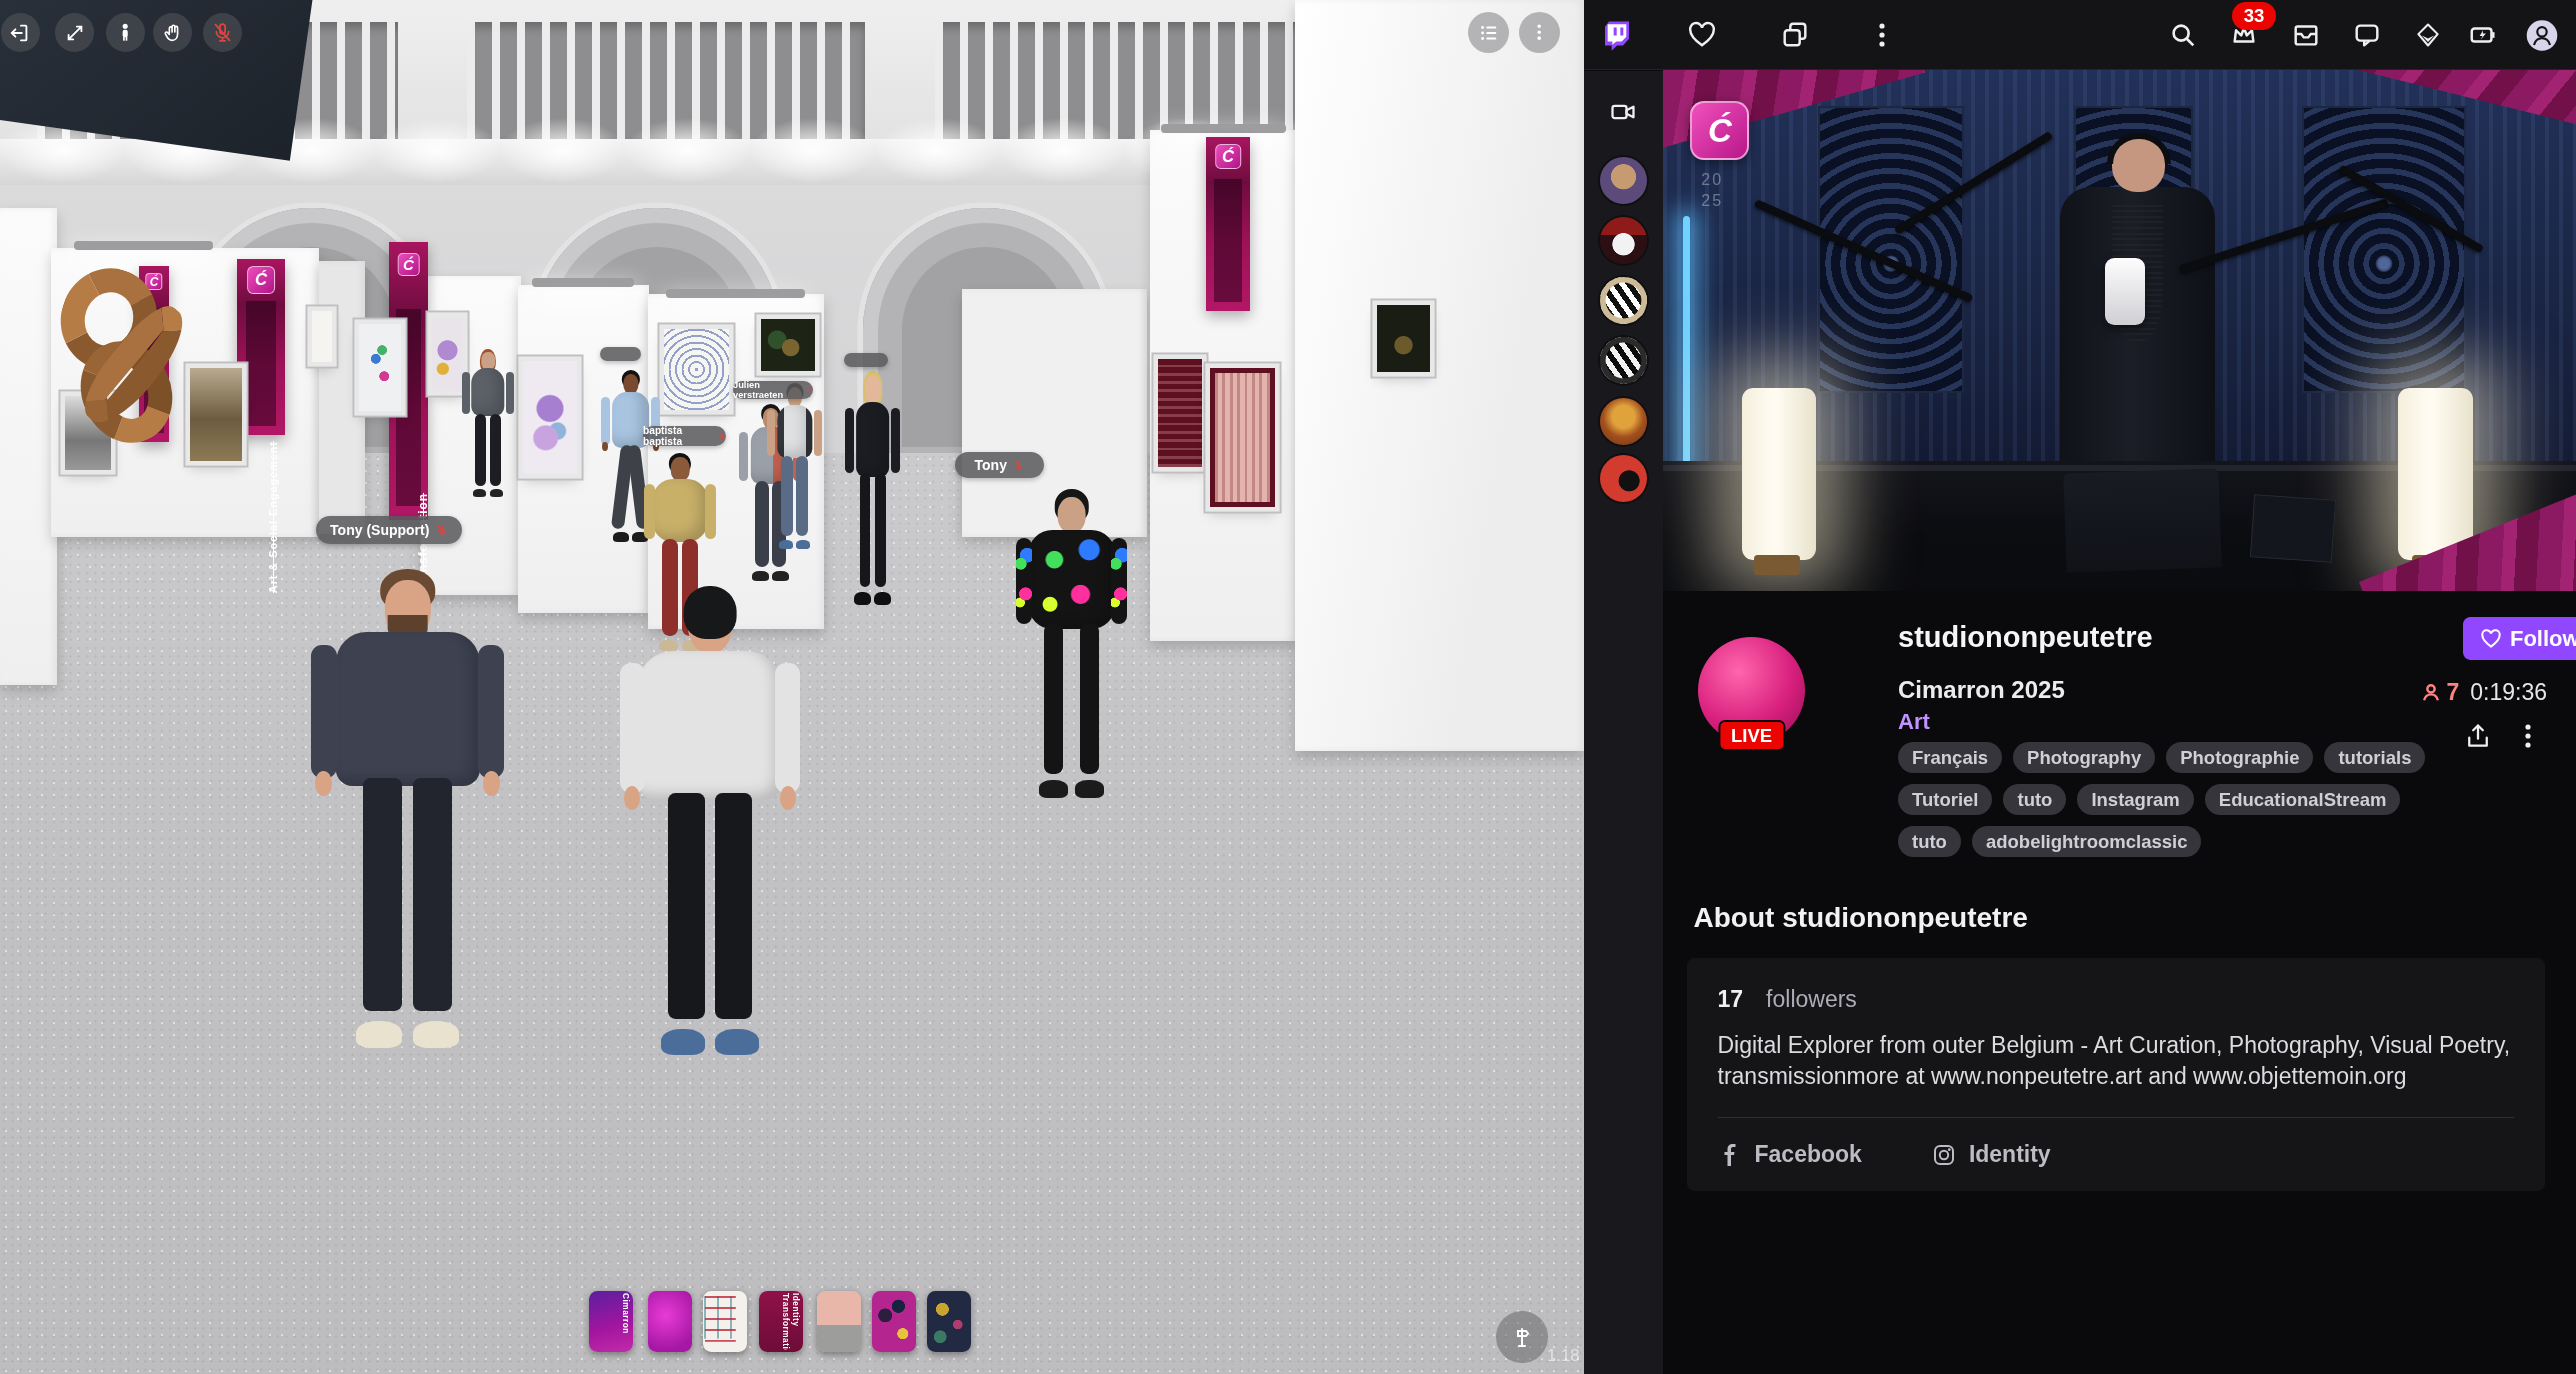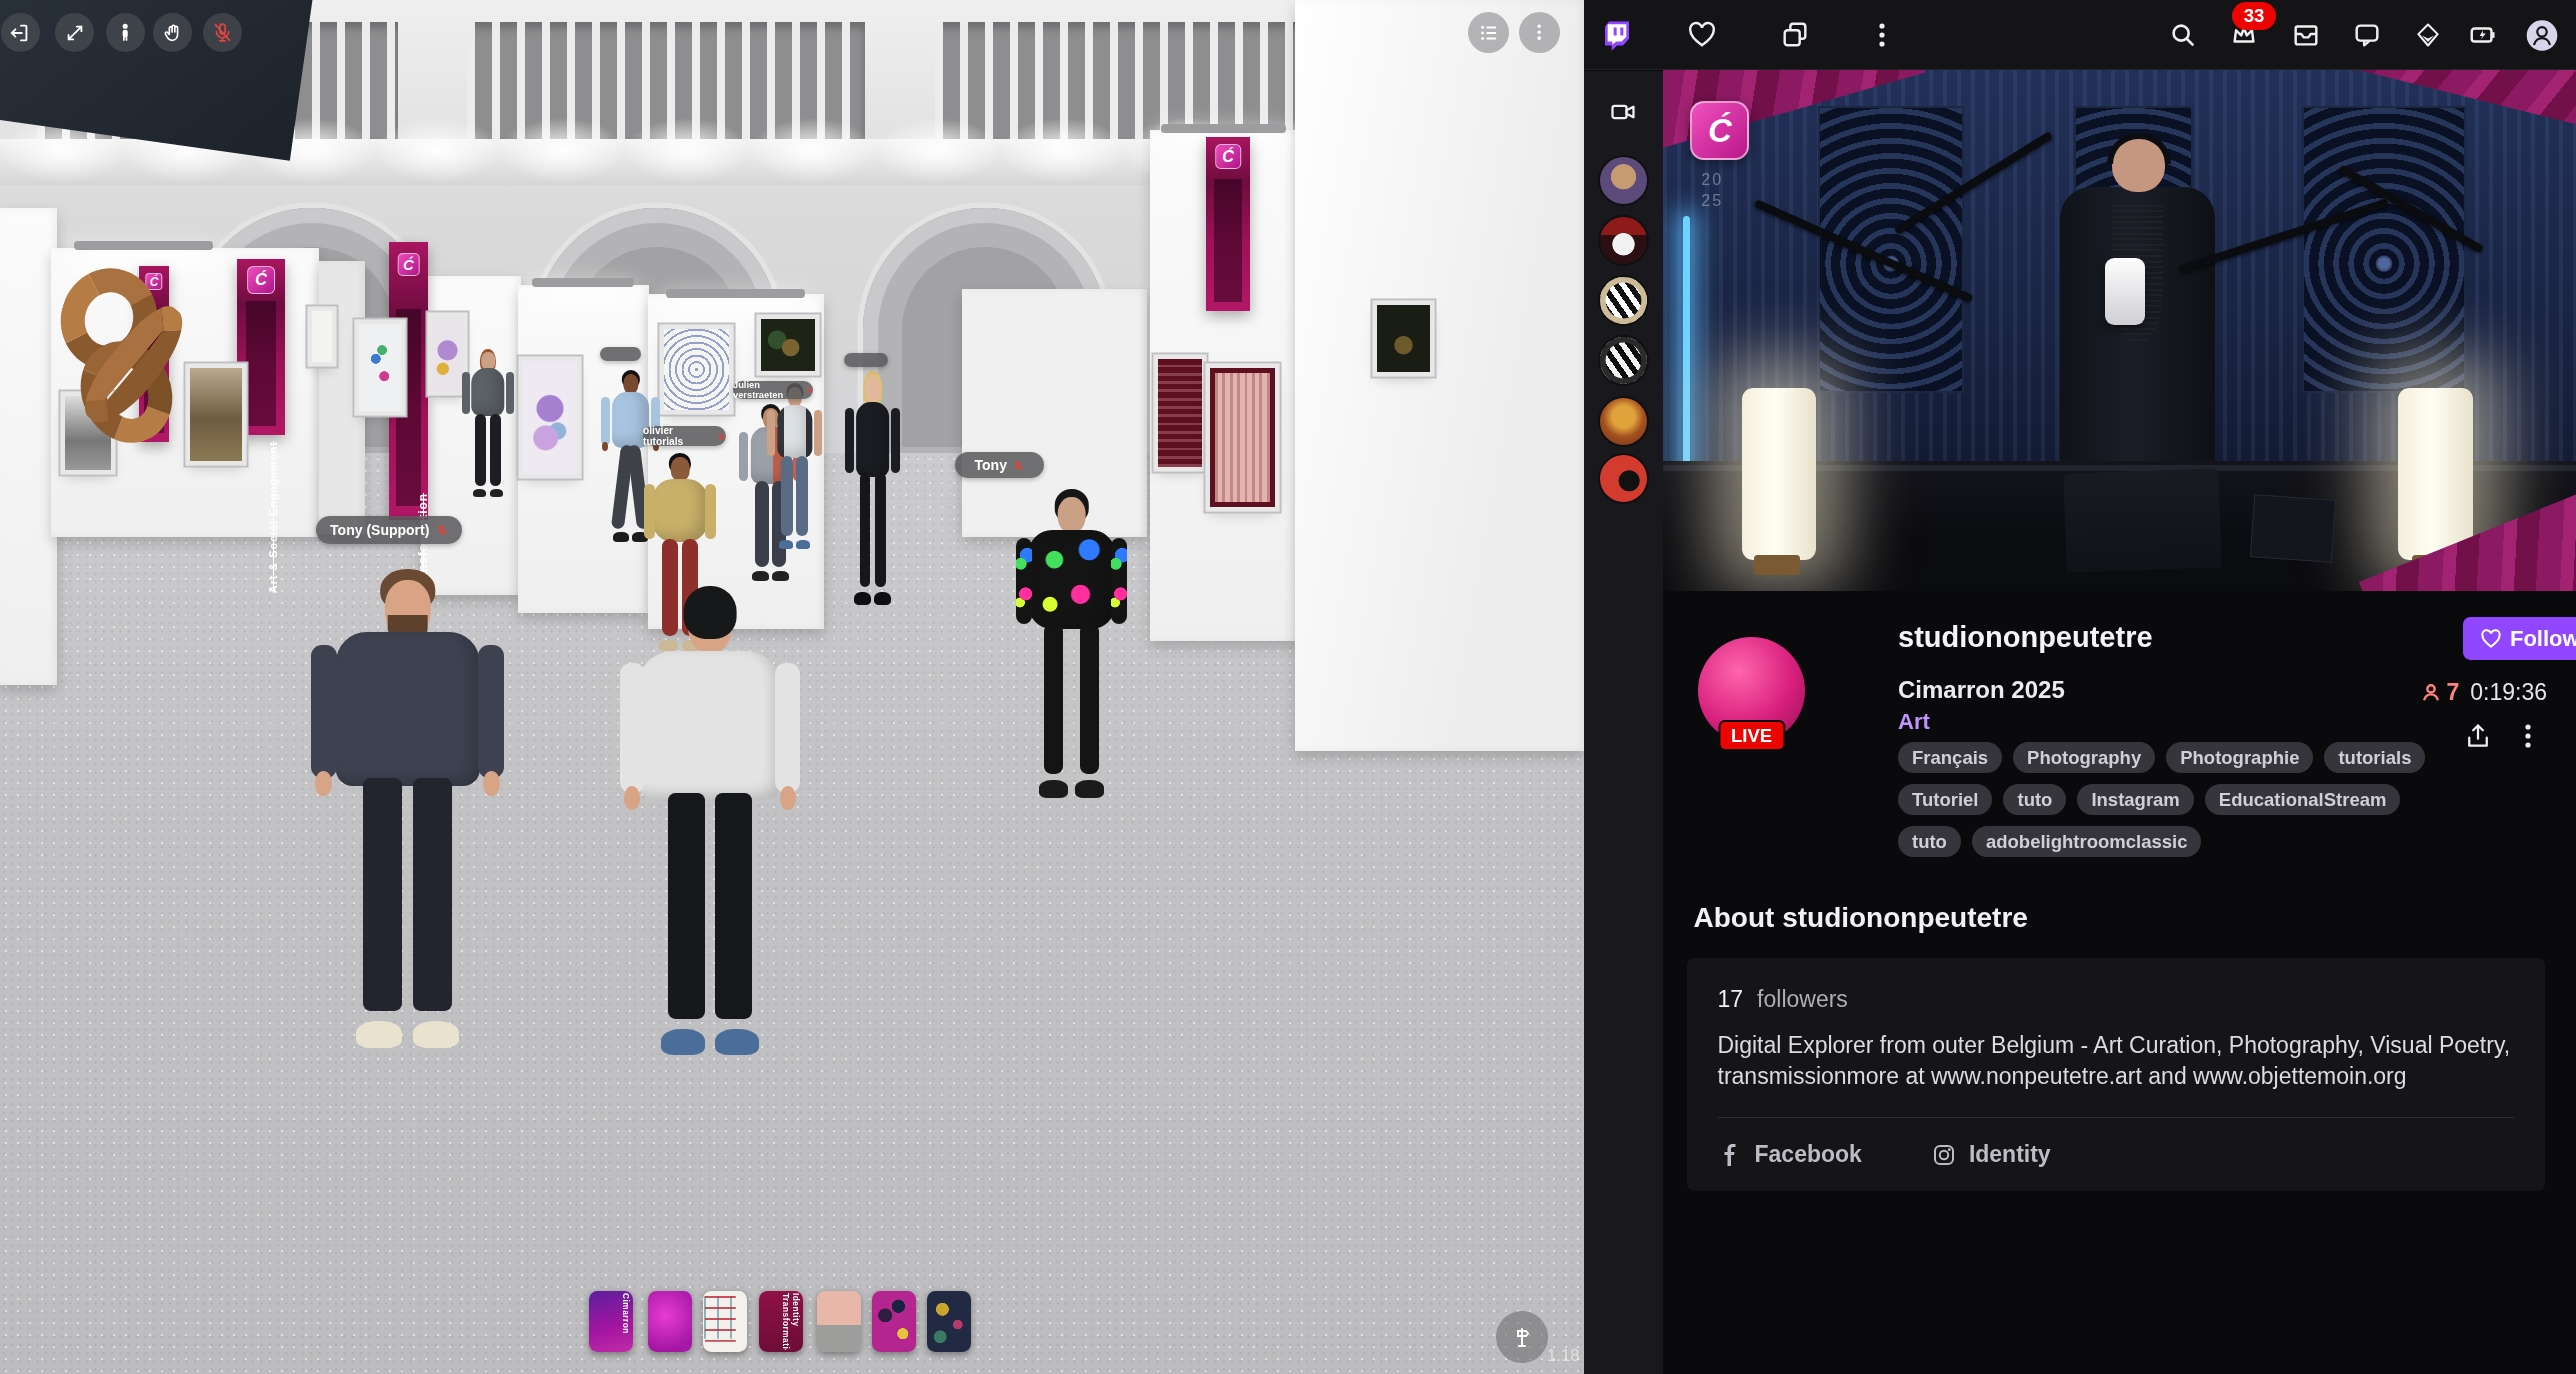--- a/index.html
+++ b/index.html
@@ -125,21 +125,21 @@
   .uptime{color:#e6e6e9;font-variant-numeric:tabular-nums;}
   .chtools{position:absolute;left:0;top:131px;width:877px;display:flex;justify-content:flex-end;gap:24px;}
   .toolbtn{background:none;border:none;color:#efeff1;cursor:pointer;padding:0;}
   .tags{position:absolute;left:235px;top:151px;width:532px;display:flex;flex-wrap:wrap;gap:11px 11px;}
   .tag{height:31px;padding:0 14px;border-radius:15.7px;background:#35353b;color:#cfcfd6;font-size:18.5px;font-weight:600;display:flex;align-items:center;cursor:pointer;white-space:nowrap;}
 
   #about{position:absolute;left:79px;top:902px;width:913px;}
   .abouthead{position:absolute;left:30.5px;top:0;font-size:28px;font-weight:700;color:#f2f2f4;}
   .aboutpanel{position:absolute;left:24px;top:56px;width:858px;height:233px;background:#151517;border-radius:7.4px;}
   .followrow{position:absolute;left:30.5px;top:28px;font-size:23px;color:#adadb8;}
-  .followrow b{display:inline;position:static;color:#f0f0f2;font-weight:400;margin-right:14px;}
+  .followrow b{display:inline;position:static;color:#f0f0f2;font-weight:700;margin-right:23px;}
   .desc{position:absolute;left:30.5px;top:72px;width:796px;font-size:23px;line-height:31px;color:#dcdce0;}
   .divider{position:absolute;left:30.5px;top:159px;width:796px;height:0.9px;background:#2f2f34;}
   .social{position:absolute;left:30.5px;top:183px;display:flex;gap:70px;}
   .sociallink{display:flex;align-items:center;gap:13px;color:#bcbcc4;font-size:23px;font-weight:700;cursor:pointer;text-decoration:none;}
 </style>
 </head>
 <body>
 
 <div id="app">
 
@@ -323,21 +323,21 @@
       <svg width="12" height="12" viewBox="0 0 24 24">
           <g stroke="#e0443f" stroke-width="2.6" fill="none">
             <rect x="9" y="3" width="6" height="11" rx="3" fill="#e0443f" stroke="none"></rect>
             <path d="M5 11a7 7 0 0 0 14 0M12 18v4"></path>
             <path d="M4 3 L20 21"></path>
           </g>
         </svg>
     </div>
     <div class="pill" style="left:600px;top:347px;width:41px;height:14px;"></div>
     <div class="pill" style="left:643px;top:426px;width:83px;height:20.4px;font-size:10.2px;">
-      <span>olivier tutorials</span>
+      <span>baptista baptista</span>
       <svg width="9.3" height="9.3" viewBox="0 0 24 24">
           <g stroke="#e0443f" stroke-width="2.6" fill="none">
             <rect x="9" y="3" width="6" height="11" rx="3" fill="#e0443f" stroke="none"></rect>
             <path d="M5 11a7 7 0 0 0 14 0M12 18v4"></path>
             <path d="M4 3 L20 21"></path>
           </g>
         </svg>
     </div>
     <div class="pill" style="left:733px;top:381px;width:80px;height:17.6px;font-size:9.3px;">
       <span>Julien verstraeten</span>

